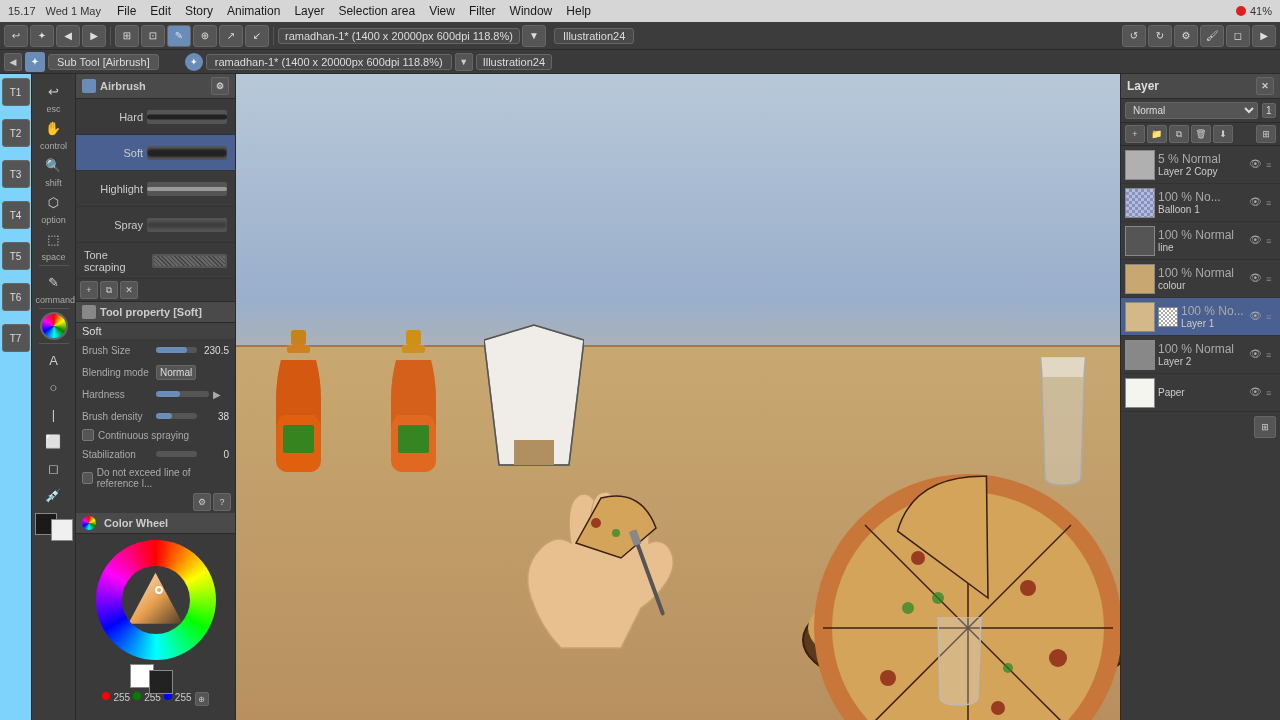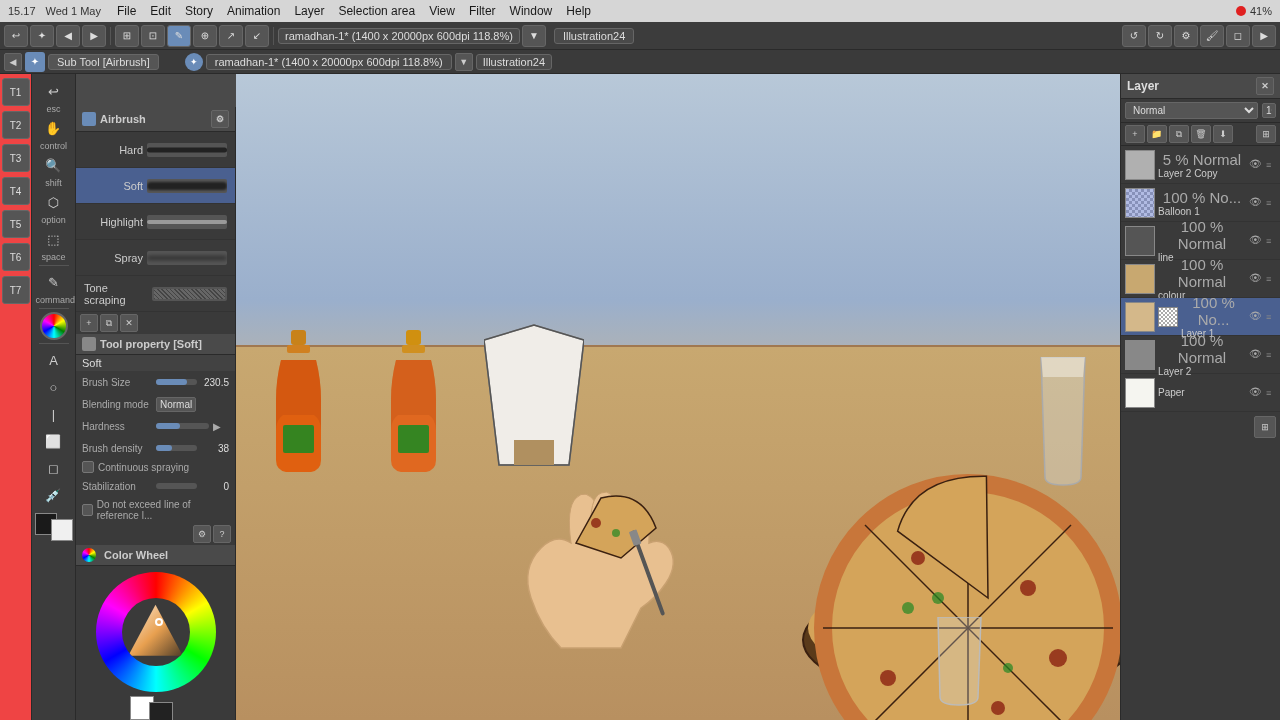--- a/index.html
+++ b/index.html
@@ -167,21 +167,20 @@
       cursor: pointer;
     }
 
     
     #left-panel {
       width: 160px;
       background: #3a3a3a;
       border-right: 1px solid #2a2a2a;
       display: flex;
       flex-direction: column;
-      margin-top: 33px;
     }
 
     
     #brush-list {
       flex: 0 0 auto;
     }
     .panel-header {
       background: #4a4a4a;
       padding: 3px 6px;
       font-size: 11px;
@@ -475,23 +474,22 @@
       overflow: hidden;
     }
     .layer-name {
       font-size: 10px;
       color: #ccc;
       white-space: nowrap;
       overflow: hidden;
       text-overflow: ellipsis;
     }
     .layer-percent {
-      font-size: 15px;
+      font-size: 12px;
       color: #aaa;
-      text-align: center;
     }
     .layer-eye {
       width: 14px; height: 14px;
       color: #aaa;
       font-size: 10px;
       cursor: pointer;
     }
     .layer-menu-btn {
       width: 10px;
       font-size: 9px;
@@ -513,27 +511,27 @@
       align-items: center;
       justify-content: center;
       font-size: 9px;
       color: #ccc;
       cursor: pointer;
     }
 
     
     #t-tools {
       width: 32px;
-      background: #ef4444;
+      background: #7dd3fc;
       border-right: 1px solid #2a2a2a;
       display: flex;
       flex-direction: column;
       align-items: center;
       padding: 4px 0;
-      gap: 5px;
+      gap: 13px;
     }
     .t-btn {
       width: 28px; height: 28px;
       background: #555;
       border: 1px solid #666;
       border-radius: 3px;
       display: flex;
       align-items: center;
       justify-content: center;
       font-size: 10px;

